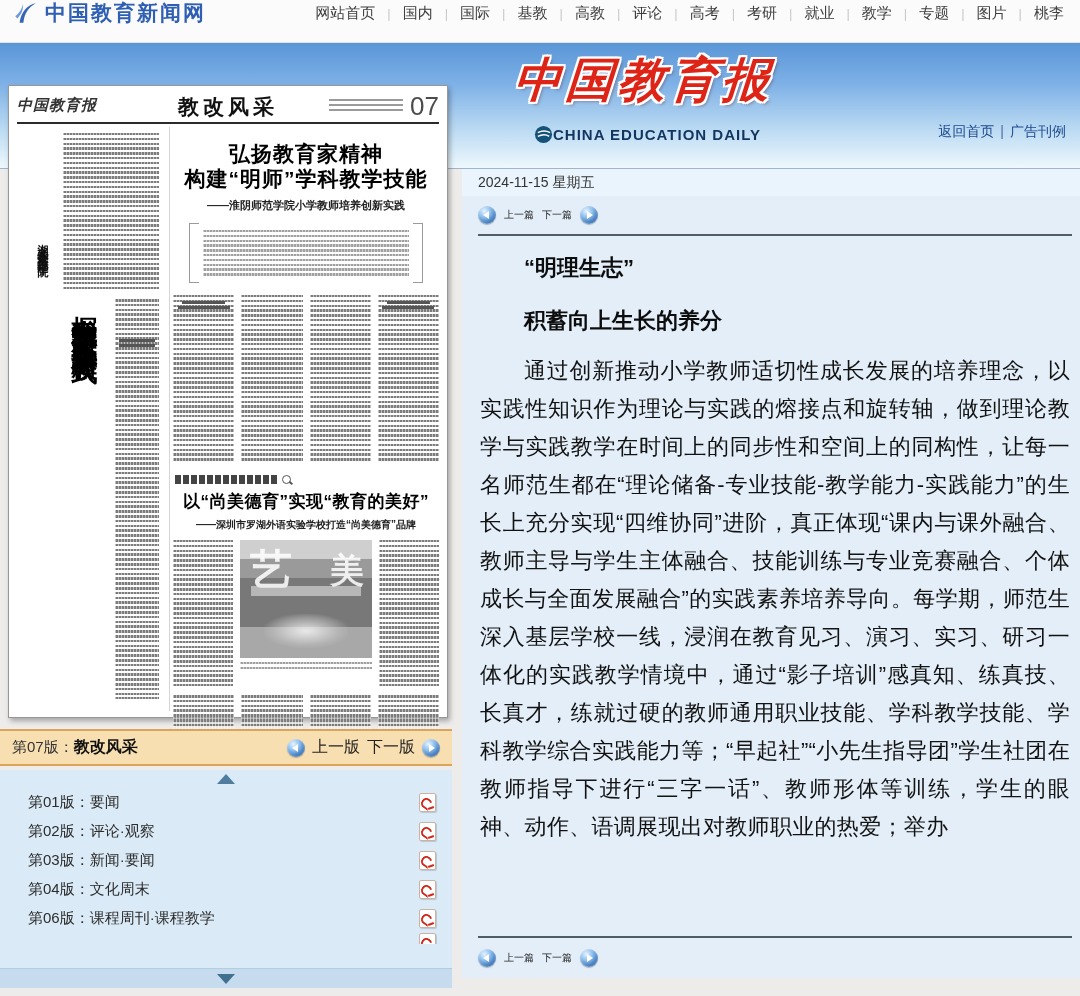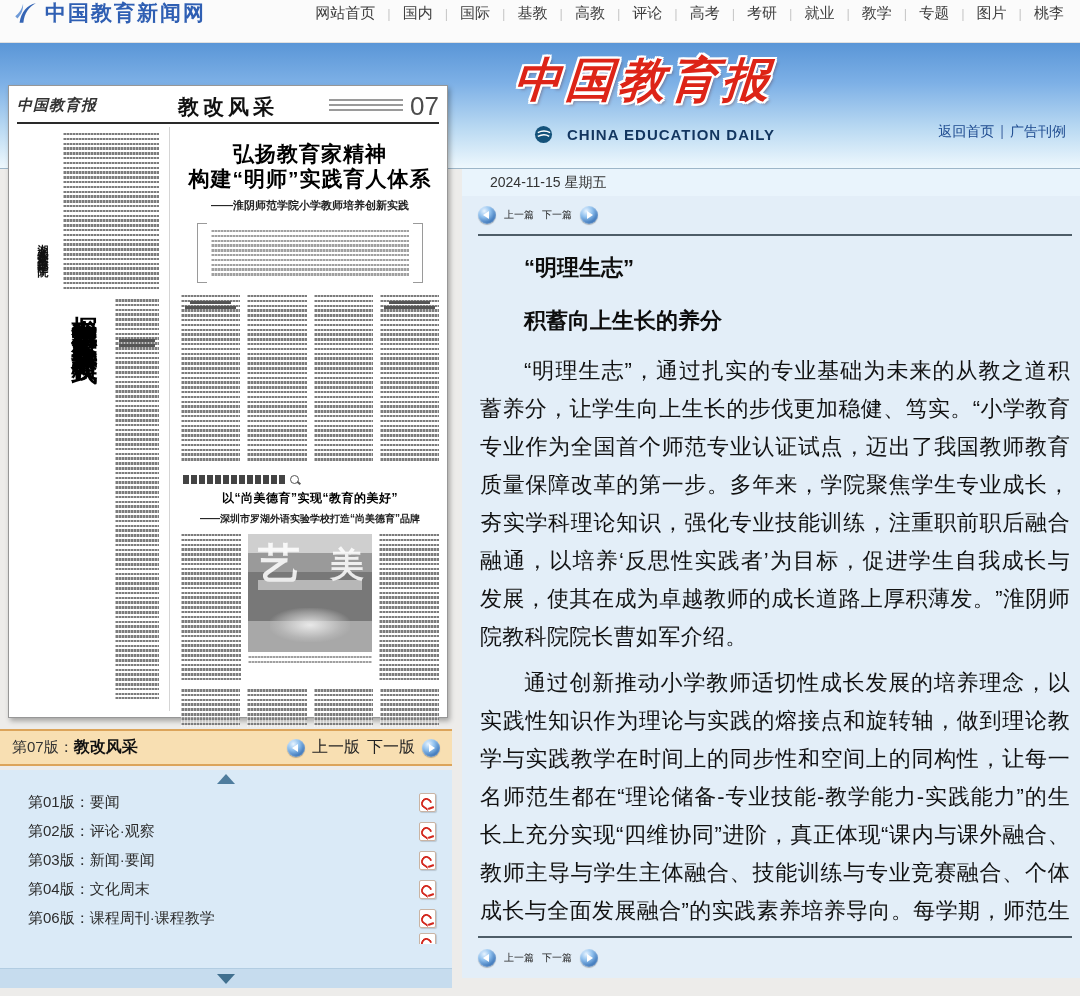--- a/index.html
+++ b/index.html
@@ -16,29 +16,29 @@
   .navlinks .sep{color:#c9c9c9;margin:0 12px;font-size:13px;}
   .navlinks span[data-name^="nav-item"]{cursor:pointer;}
 
   
   .sky{position:absolute;left:0;top:43px;width:1080px;height:125px;
     background:linear-gradient(180deg,#5a96d7 0%,#7db0e6 32%,#b9d9f2 68%,#eef8fd 100%);
     border-bottom:1px solid #9db6c8;}
   .masthead{position:absolute;left:514px;top:6px;font-family:"Liberation Serif", serif;
     font-style:italic;font-weight:bold;font-size:47px;color:#dd2417;letter-spacing:5px;transform:skewX(-4deg);
     text-shadow:-2px -2px 0 #fff,2px -2px 0 #fff,-2px 2px 0 #fff,2px 2px 0 #fff,0 -2px 0 #fff,0 2px 0 #fff,-2px 0 0 #fff,2px 0 0 #fff,3px 3px 3px rgba(90,30,30,.35);}
-  .masthead-en{position:absolute;left:534px;top:82px;display:flex;align-items:center;gap:14px;}
+  .masthead-en{position:absolute;left:534px;top:82px;display:flex;align-items:center;gap:0;}
   .masthead-en span{color:#12355f;font-weight:bold;font-size:15px;letter-spacing:1px;}
   .header-links{position:absolute;right:14px;top:80px;font-size:14px;color:#1d4a8f;}
   .header-links .sep{color:#4a6ea8;margin:0 6px;}
   .header-links span[data-name$="link"]{cursor:pointer;}
 
   
   .datebar{position:absolute;left:462px;top:169px;width:618px;height:27px;background:#e9f4fc;
-    display:flex;align-items:center;padding-left:28px;box-sizing:border-box;font-size:14px;color:#333;}
+    display:flex;align-items:center;padding-left:16px;box-sizing:border-box;font-size:14px;color:#333;}
 
   
   .paper{position:absolute;left:8px;top:85px;width:440px;height:633px;background:#ffffff;
     border:1px solid #979797;box-shadow:2px 3px 5px rgba(0,0,0,.3);box-sizing:border-box;padding:6px 8px;cursor:pointer;}
   .np-head{position:relative;height:30px;border-bottom:2px solid #2a2a2a;}
   .np-brand{position:absolute;left:0;top:4px;font-family:"Liberation Serif", serif;font-style:italic;
     font-weight:bold;font-size:15px;color:#333;letter-spacing:1px;}
   .np-section{position:absolute;left:0;right:0;top:1px;text-align:center;font-weight:bold;font-size:21px;
     letter-spacing:4px;color:#111;}
   .np-meta{position:absolute;right:36px;top:7px;width:74px;height:13px;
@@ -50,36 +50,36 @@
   .tx2{background:repeating-linear-gradient(90deg,rgba(255,255,255,.5) 0 1px,transparent 1px 3px),
       repeating-linear-gradient(180deg,#a0a0a0 0 2.5px,transparent 2.5px 4.8px);}
   .chip{height:3px;background:#555;margin:2px auto;}
   .np-noiseA{position:absolute;left:46px;top:6px;width:96px;height:158px;}
   .np-org{position:absolute;left:18px;top:108px;height:150px;writing-mode:vertical-rl;
     font-family:"Liberation Serif", serif;font-weight:bold;font-size:11px;letter-spacing:2px;color:#111;}
   .np-vtitle{position:absolute;left:50px;top:168px;height:412px;writing-mode:vertical-rl;
     font-family:"Liberation Serif", serif;font-weight:bold;font-size:26px;letter-spacing:3px;color:#000;}
   .np-noiseB{position:absolute;left:98px;top:172px;width:44px;height:400px;}
   .np-noiseB .chip{width:80%;}
-  .np-main{position:absolute;left:152px;top:0;right:0;bottom:0;border-left:1px solid #d5d5d5;padding-left:11px;}
+  .np-main{position:absolute;left:152px;top:0;right:0;bottom:0;border-left:1px solid #d5d5d5;padding-left:3px;}
   .np-h1a,.np-h1b{text-align:center;font-weight:bold;color:#000;font-size:21px;letter-spacing:1px;line-height:25px;}
   .np-h1a{margin-top:14px;}
   .np-h1sub{text-align:center;font-weight:bold;font-size:11px;color:#222;margin-top:7px;}
   .np-quote{position:relative;margin:10px 16px 0 16px;height:60px;padding:7px 14px;box-sizing:border-box;}
   .np-quote::before,.np-quote::after{content:"";position:absolute;top:0;bottom:0;width:9px;border:1px solid #9a9a9a;}
   .np-quote::before{left:0;border-right:none;}
   .np-quote::after{right:0;border-left:none;}
   .np-quote .qtx{width:100%;height:100%;}
   .np-cols4{display:flex;gap:7px;height:168px;margin-top:12px;}
   .np-cols4 .col{flex:1;}
   .np-tag{display:flex;align-items:center;gap:3px;margin:12px 0 0 2px;}
   .np-tag .tagbar{width:104px;height:9px;background:repeating-linear-gradient(90deg,#444 0 6px,rgba(255,255,255,.6) 6px 8px);}
   .np-tag .mag{width:7px;height:7px;border:1.5px solid #555;border-radius:50%;position:relative;}
   .np-tag .mag::after{content:"";position:absolute;left:6px;top:6px;width:4px;height:1.5px;background:#555;transform:rotate(40deg);}
-  .np-h2{text-align:center;font-weight:bold;font-size:12px;color:#000;margin-top:6px;letter-spacing:.5px;}
+  .np-h2{text-align:center;font-weight:bold;font-size:17px;color:#000;margin-top:6px;letter-spacing:.5px;}
   .np-h2sub{text-align:center;font-weight:bold;font-size:10px;color:#222;margin-top:5px;}
   .np-art2{display:flex;gap:7px;margin-top:8px;height:146px;}
   .np-art2 .scol{flex:0 0 60px;}
   .np-photo{flex:1;display:flex;flex-direction:column;}
   .np-photo-img{height:118px;position:relative;overflow:hidden;
     background:linear-gradient(180deg,#cfcfcf 0 16%,#9a9a9a 16% 32%,#787878 32% 74%,#a8a8a8 74% 100%);}
   .np-photo-img .zi{position:absolute;font-family:"Liberation Serif", serif;font-weight:bold;color:rgba(255,255,255,.85);}
   .np-photo-img .zi.a{left:10px;top:2px;font-size:42px;}
   .np-photo-img .zi.b{right:8px;top:8px;font-size:34px;}
   .np-photo-img .band{position:absolute;left:8%;right:8%;top:46px;height:10px;background:rgba(235,235,235,.55);}
@@ -202,21 +202,21 @@
     <div class="np-body" data-name="newspaper-body">
       <div class="np-noiseA tx" data-name="newspaper-text-column"></div>
       <div class="np-org" data-name="newspaper-vertical-org">湖北大学数学与统计学学院</div>
       <div class="np-vtitle" data-name="newspaper-vertical-headline">探索数学类研究生联合培养新模式</div>
       <div class="np-noiseB tx" data-name="newspaper-text-column">
         <div class="chip" style="margin-top:40px;"></div>
           <div class="chip"></div>
       </div>
       <div class="np-main" data-name="newspaper-main-zone">
         <div class="np-h1a" data-name="newspaper-headline-line1">弘扬教育家精神</div>
-        <div class="np-h1b" data-name="newspaper-headline-line2">构建“明师”实践育人体系</div>
+        <div class="np-h1b" data-name="newspaper-headline-line2">构建“明师”学科教学技能</div>
         <div class="np-h1sub" data-name="newspaper-headline-subtitle">——淮阴师范学院小学教师培养创新实践</div>
         <div class="np-quote" data-name="newspaper-intro-quote">
             <div class="qtx tx2"></div>
           </div>
         <div class="np-cols4" data-name="newspaper-columns">
           <div class="col tx" data-name="newspaper-text-column">
               <div class="chip" style="width:70%;margin-top:6px;"></div>
               <div class="chip" style="width:85%;"></div>
             </div>
           <div class="col tx" data-name="newspaper-text-column"></div>
@@ -301,21 +301,20 @@
     <div class="art-nav" data-name="article-nav-top">
       <span class="ball left" data-name="prev-article-icon"></span>
       <span class="t" data-name="prev-article-button">上一篇</span>
       <span class="t" data-name="next-article-button">下一篇</span>
       <span class="ball right" data-name="next-article-icon"></span>
     </div>
     <hr class="art-hr" data-name="divider">
     <div class="art-body" data-name="article-body">
       <div class="art-h h1" data-name="article-heading-1">“明理生志”</div>
       <div class="art-h h2" data-name="article-heading-2">积蓄向上生长的养分</div>
-      <p class="art-p" data-name="article-paragraph">“明理生志”，通过扎实的专业基础为未来的从教之道积蓄养分，让学生向上生长的步伐更加稳健、笃实。“小学教育专业作为全国首个师范专业认证试点，迈出了我国教师教育质量保障改革的第一步。多年来，学院聚焦学生专业成长，夯实学科理论知识，强化专业技能训练，注重职前职后融合融通，以培养‘反思性实践者’为目标，促进学生自我成长与发展，使其在成为卓越教师的成长道路上厚积薄发。”淮阴师院教科院院长曹如军介绍。</p>
       <p class="art-p" data-name="article-paragraph">通过创新推动小学教师适切性成长发展的培养理念，以实践性知识作为理论与实践的熔接点和旋转轴，做到理论教学与实践教学在时间上的同步性和空间上的同构性，让每一名师范生都在“理论储备-专业技能-教学能力-实践能力”的生长上充分实现“四维协同”进阶，真正体现“课内与课外融合、教师主导与学生主体融合、技能训练与专业竞赛融合、个体成长与全面发展融合”的实践素养培养导向。每学期，师范生深入基层学校一线，浸润在教育见习、演习、实习、研习一体化的实践教学情境中，通过“影子培训”感真知、练真技、长真才，练就过硬的教师通用职业技能、学科教学技能、学科教学综合实践能力等；“早起社”“小先生指导团”学生社团在教师指导下进行“三字一话”、教师形体等训练，学生的眼神、动作、语调展现出对教师职业的热爱；举办</p>
     </div>
     <div class="art-bottom" data-name="article-nav-bottom-wrap">
       <hr class="art-hr" data-name="divider">
       <div class="art-nav" data-name="article-nav-bottom">
         <span class="ball left" data-name="prev-article-icon"></span>
         <span class="t" data-name="prev-article-button">上一篇</span>
         <span class="t" data-name="next-article-button">下一篇</span>
         <span class="ball right" data-name="next-article-icon"></span>
       </div>

